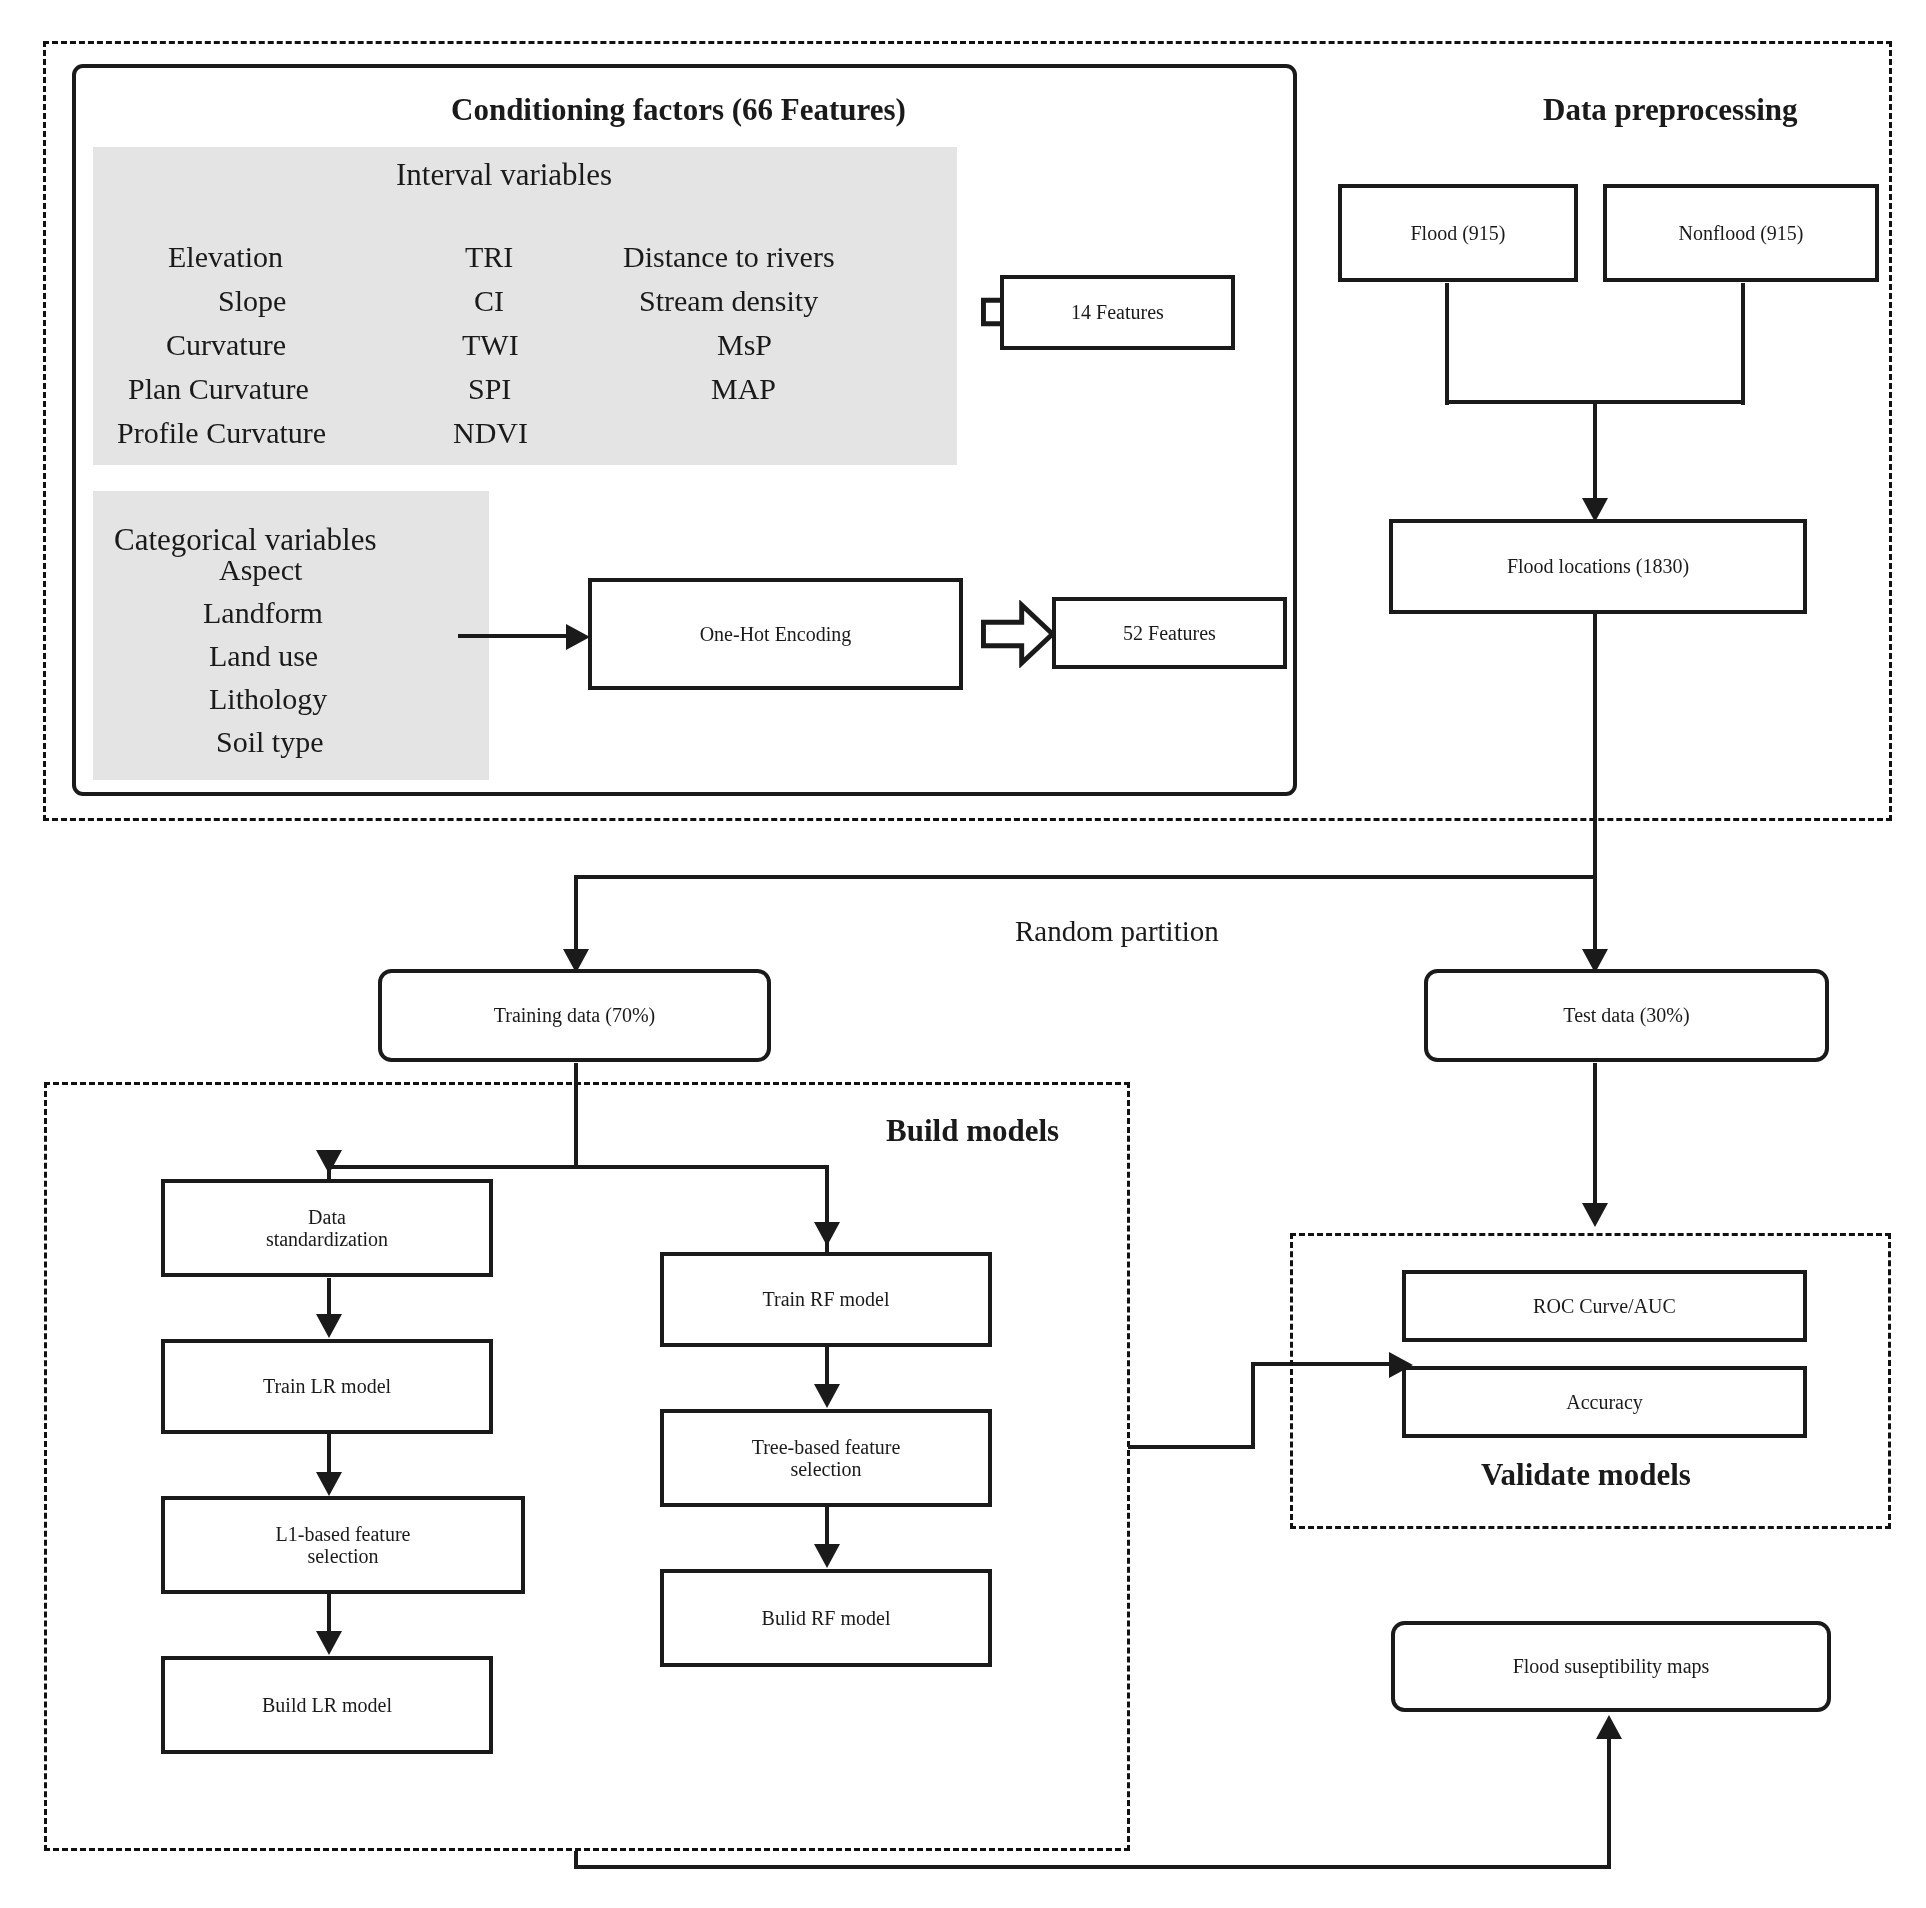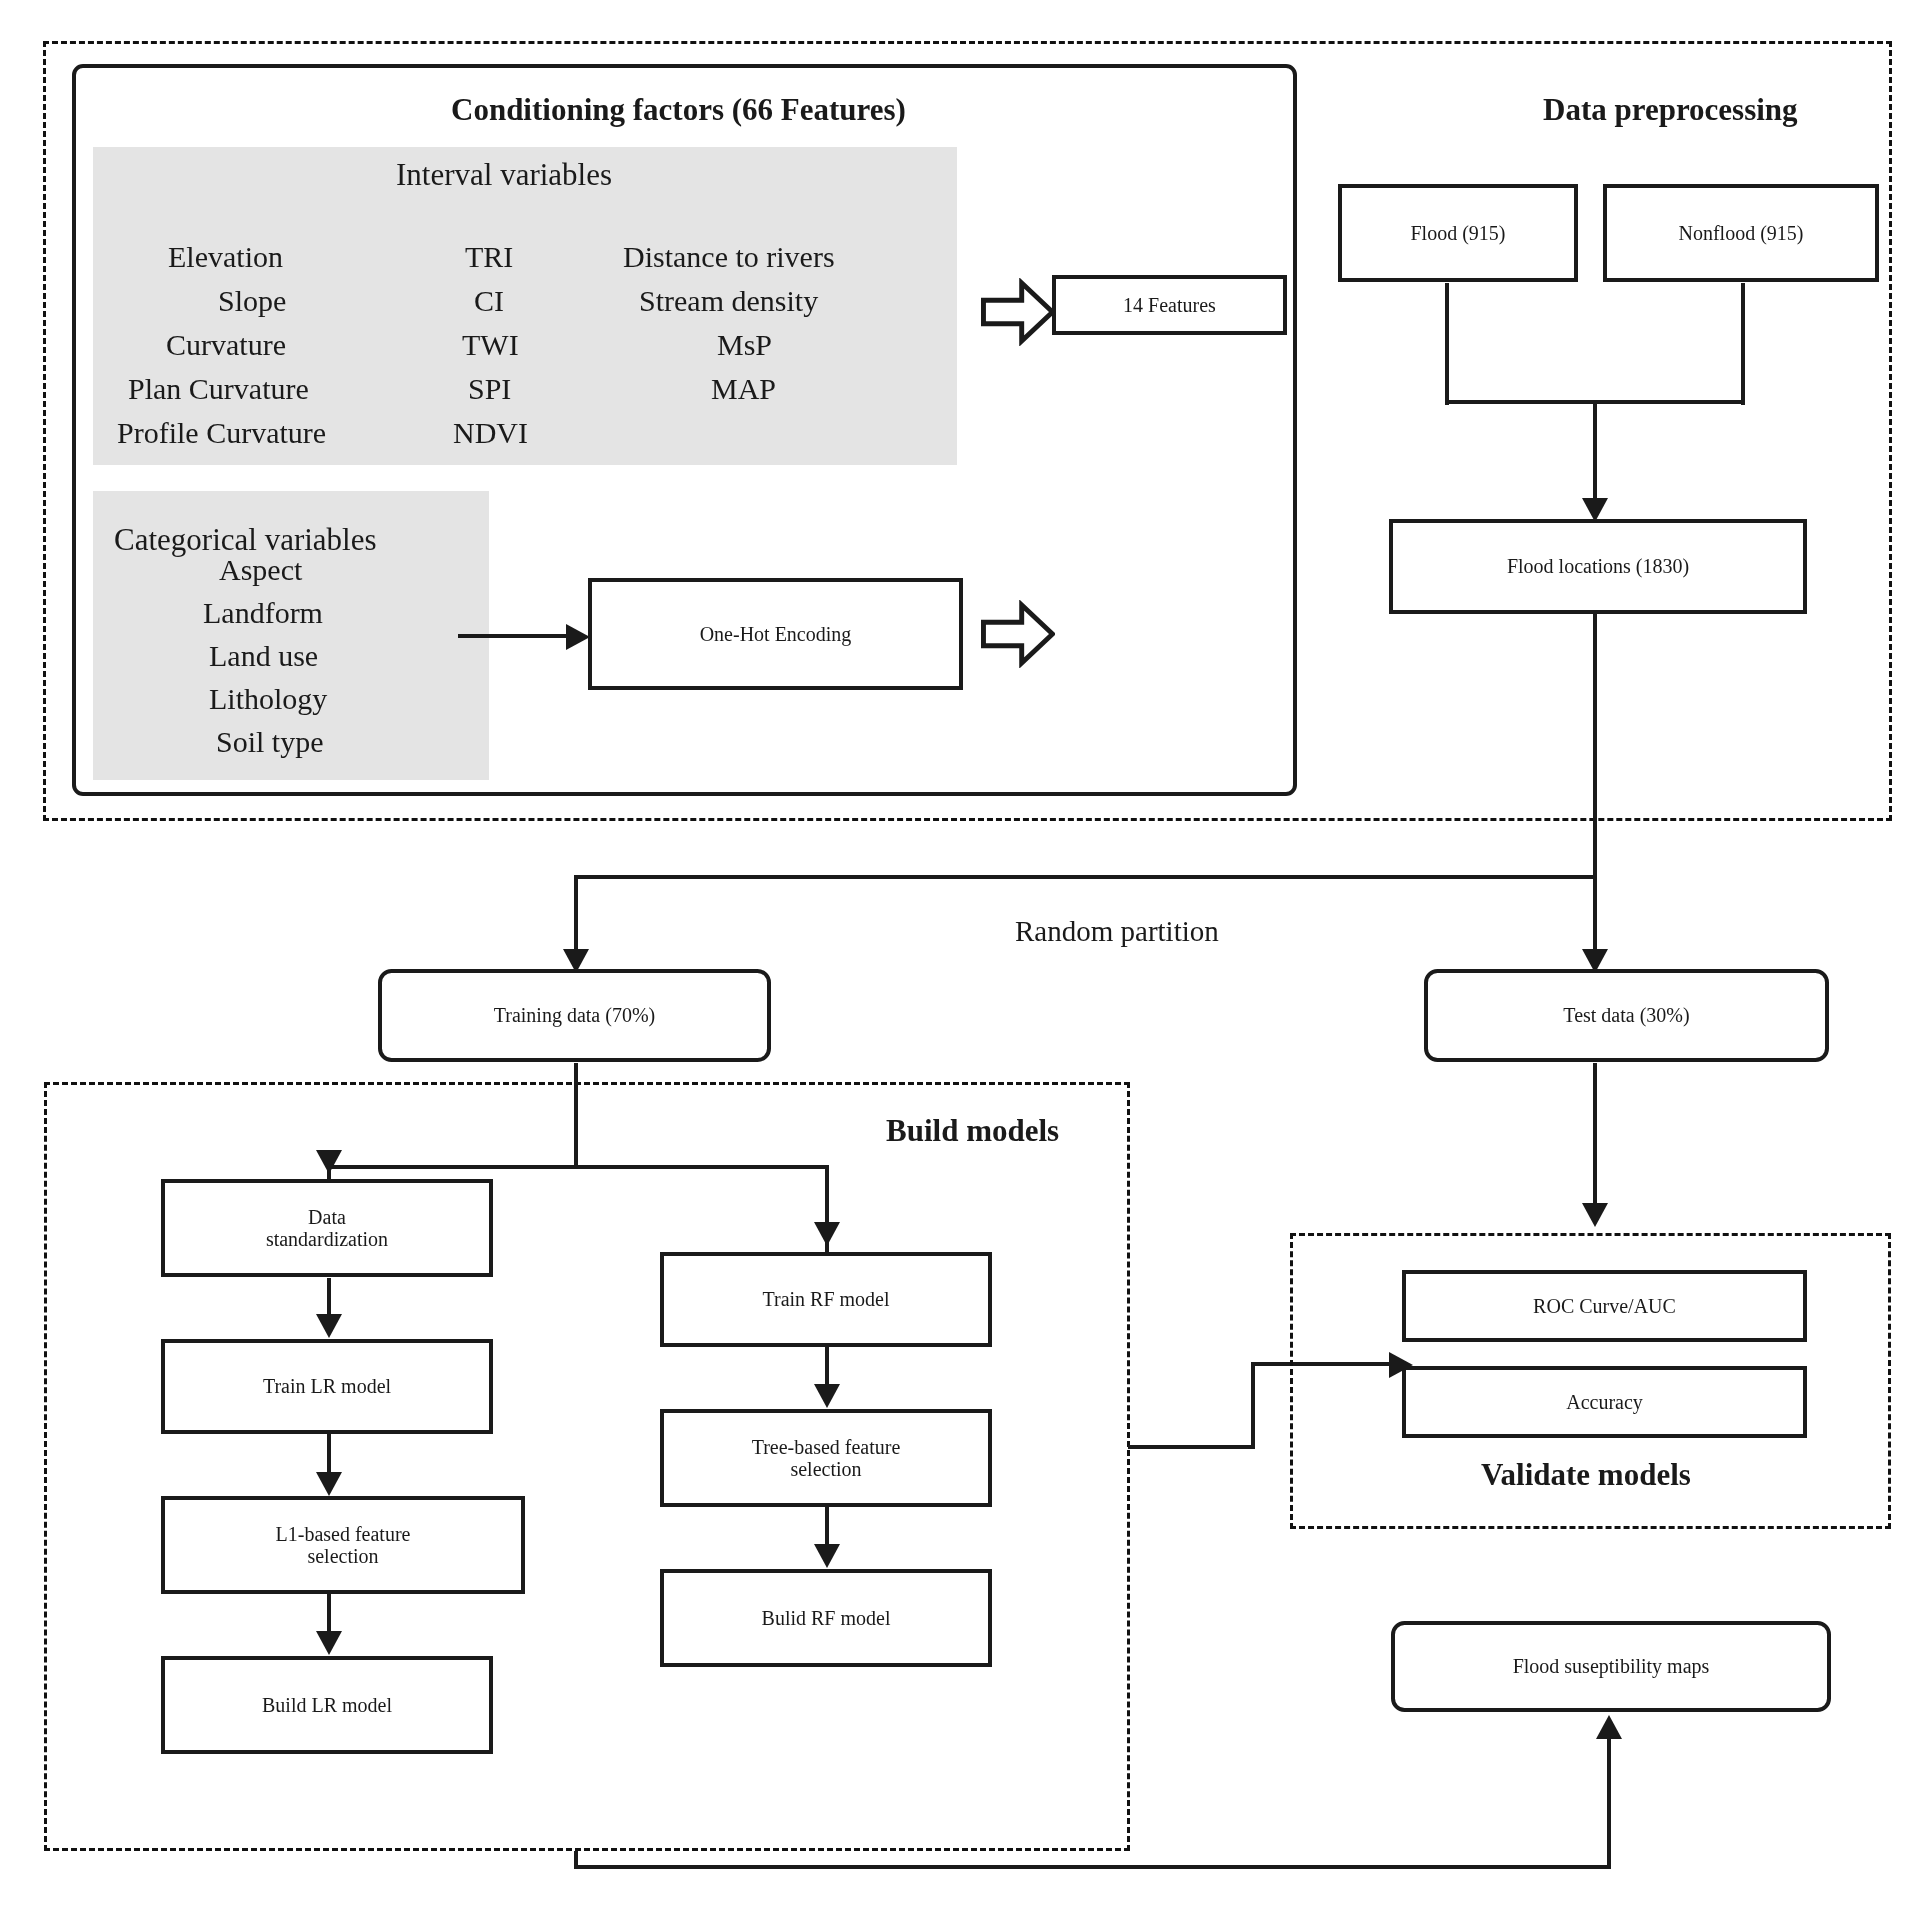--- a/index.html
+++ b/index.html
@@ -97,21 +97,22 @@
       <polygon points="4,36 66,36 66,8 116,55 66,102 66,74 4,74" fill="#ffffff" stroke="#1a1a1a" stroke-width="8" stroke-linejoin="miter"></polygon>
     </svg>
   </div>
 
   <div class="block-arrow" style="left:981px;top:600px;width:74px;height:68px;">
     <svg width="74" height="68" viewBox="0 0 120 110">
       <polygon points="4,36 66,36 66,8 116,55 66,102 66,74 4,74" fill="#ffffff" stroke="#1a1a1a" stroke-width="8" stroke-linejoin="miter"></polygon>
     </svg>
   </div>
 
-  <div class="node" style="left:1052px;top:275px;width:235px;height:60px;">14 Features</div>
+  <div class="node" style="left:1000px;top:275px;width:235px;height:75px;">14 Features</div>
+  <div class="node" style="left:1052px;top:597px;width:235px;height:72px;">52 Features</div>
 
   <div class="node" style="left:1338px;top:184px;width:240px;height:98px;">Flood (915)</div>
   <div class="node" style="left:1603px;top:184px;width:276px;height:98px;">Nonflood (915)</div>
 
   <div class="ln v" style="left:1445px;top:283px;height:122px;"></div>
   <div class="ln v" style="left:1741px;top:283px;height:122px;"></div>
   <div class="ln h" style="left:1445px;top:400px;width:300px;"></div>
   <div class="ln v" style="left:1593px;top:400px;height:101px;"></div>
   <div class="ah down" style="left:1582px;top:498px;"></div>
 

